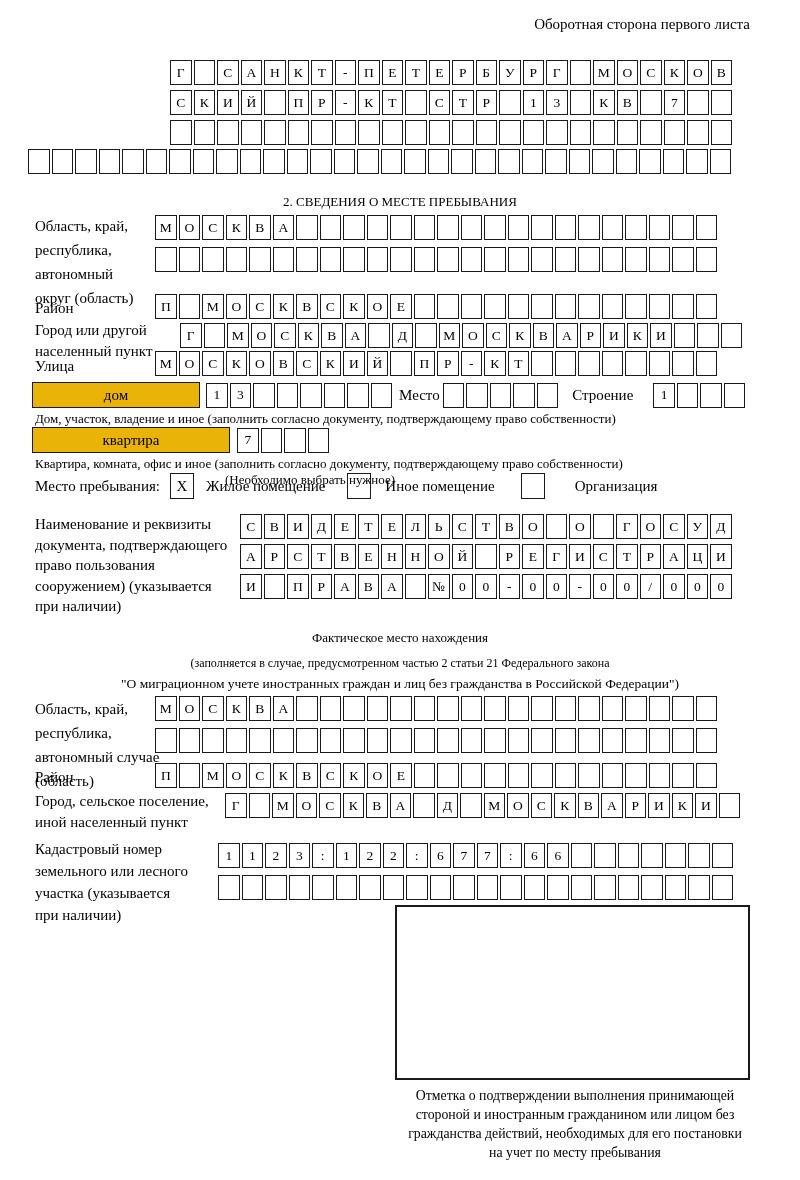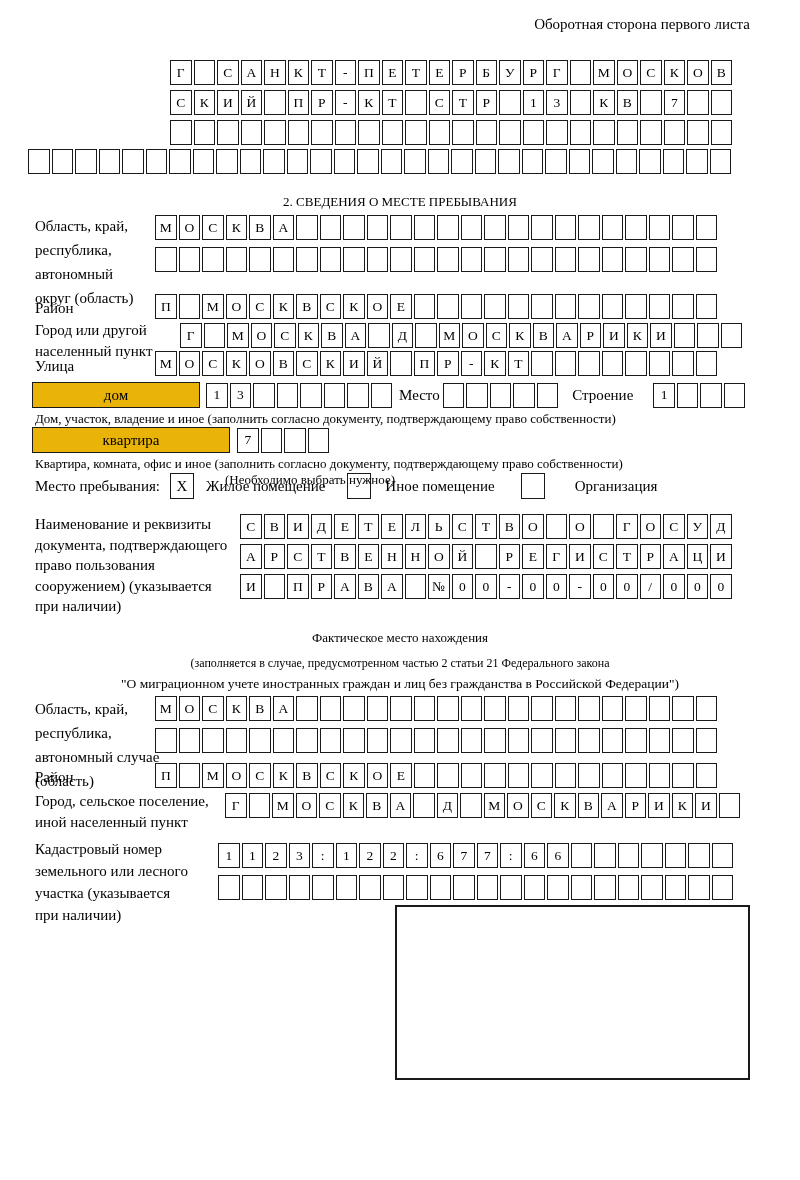--- a/index.html
+++ b/index.html
@@ -585,14 +585,20 @@
       <span class="box"></span>
       <span class="box"></span>
       <span class="box"></span>
       <span class="box"></span>
       <span class="box"></span>
       <span class="box"></span>
       <span class="box"></span>
     </div>
 
   <div class="abs stampbox" style="left:395px;top:905px;width:355px;height:175px"></div>
+  <div class="abs cap" style="left:375px;top:1086px;width:400px">
+      <div>Отметка о подтверждении выполнения принимающей</div>
+      <div>стороной и иностранным гражданином или лицом без</div>
+      <div>гражданства действий, необходимых для его постановки</div>
+      <div>на учет по месту пребывания</div>
+    </div>
 
 </div>
 
 </body></html>

